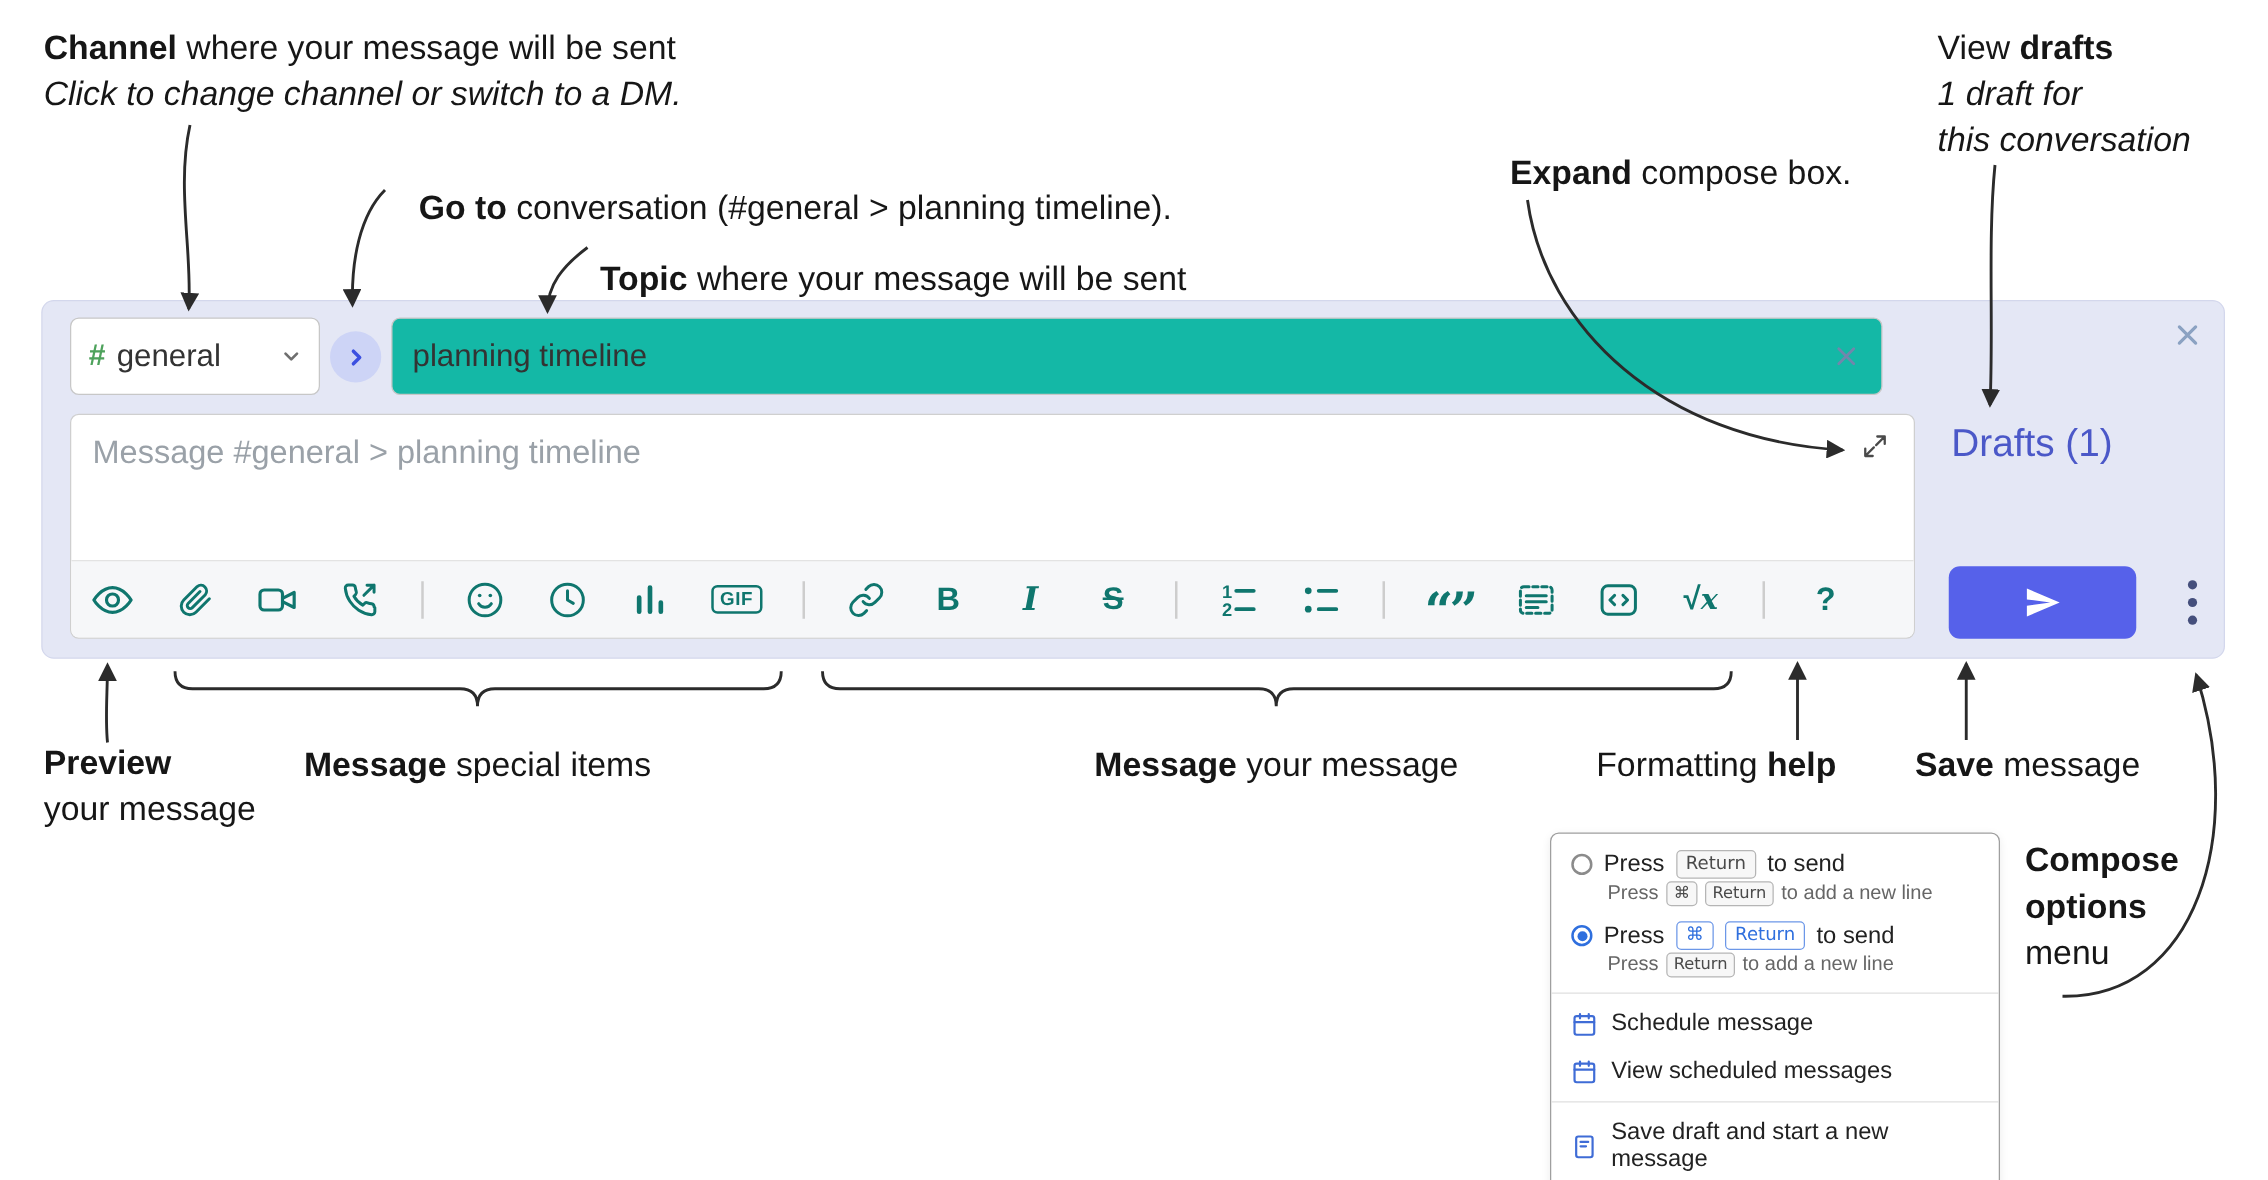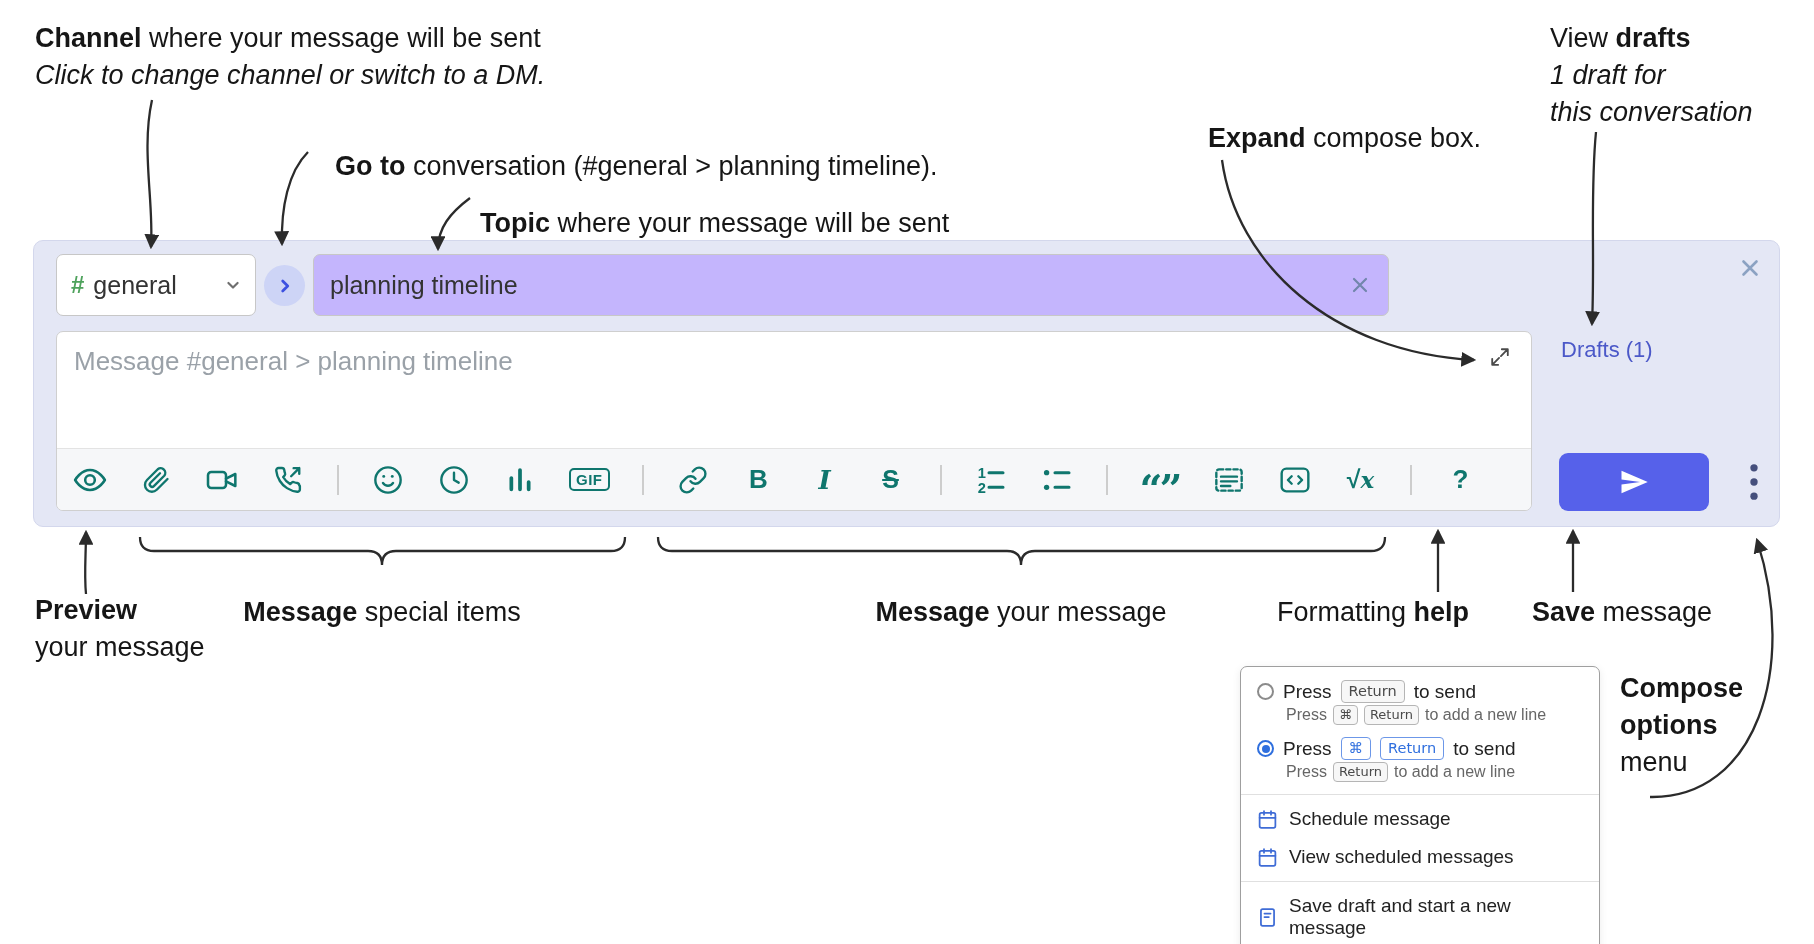--- a/index.html
+++ b/index.html
@@ -21,21 +21,21 @@
   .compose{position:absolute;left:33px;top:240px;width:1747px;height:287px;background:#e4e7f5;
            border:1px solid #d3d7ec;border-radius:10px;box-sizing:border-box;}
   .chan{position:absolute;left:22px;top:13px;width:200px;height:62px;background:#fff;border:1px solid #c7c7c7;
         border-radius:7px;display:flex;align-items:center;gap:9px;padding:0 12px 0 14px;box-sizing:border-box;
         font-size:25px;cursor:pointer;}
   .chan .hash{color:#4ea25c;font-weight:700;font-size:24px;}
   .chan .name{color:#333;}
   .chan .chev{margin-left:auto;color:#6f6f6f;display:flex;}
   .goto{position:absolute;left:230px;top:24px;width:41px;height:41px;border-radius:50%;background:#cdd4f6;
         display:flex;align-items:center;justify-content:center;color:#3c50e0;cursor:pointer;}
-  .topic{position:absolute;left:279px;top:13px;width:1076px;height:62px;background:#c4b5fd;border:1px solid #c7c7c7;
+  .topic{position:absolute;left:279px;top:13px;width:1193px;height:62px;background:#14b8a6;border:1px solid #c7c7c7;
          border-radius:7px;display:flex;align-items:center;padding:12px 16px;box-sizing:border-box;}
   .topic input{flex:1;border:none;outline:none;background:transparent;font-family:inherit;font-size:25px;color:#333;padding:0;}
   .topic .clear{color:#7286ac;display:flex;cursor:pointer;}
   .close-x{position:absolute;right:16px;top:14px;color:#8ba2c2;display:flex;cursor:pointer;}
 
   .msg{position:absolute;left:22px;top:90px;width:1476px;height:180px;background:#fff;border:1px solid #cfcfcf;
        border-radius:7px;box-sizing:border-box;overflow:hidden;}
   .msg textarea{position:absolute;left:0;top:0;width:100%;height:116px;border:none;outline:none;resize:none;
        background:transparent;font-family:inherit;font-size:26px;color:#333;padding:14px 60px 0 17px;box-sizing:border-box;}
   .msg textarea::placeholder{color:#9aa1a8;opacity:1;}
@@ -49,21 +49,21 @@
   .tb-i{font-size:26px;font-style:italic;font-family:"DejaVu Serif",serif;font-weight:600;}
   .tb-s{font-size:25px;font-weight:600;text-decoration:line-through;}
   .tb-gif{border:2.5px solid currentColor;border-radius:5px;font-size:15px;font-weight:700;padding:2px 5px;
           line-height:1;letter-spacing:.5px;}
   .tb-quote{font-family:"DejaVu Serif",serif;font-weight:700;font-size:40px;letter-spacing:-3px;line-height:10px;
           position:relative;top:9px;}
   .tb-math{font-size:25px;font-weight:600;display:flex;align-items:baseline;}
   .tb-math i{font-family:"DejaVu Serif",serif;font-size:23px;}
   .tb-help{font-size:26px;font-weight:600;}
 
-  .drafts{position:absolute;left:1527px;top:96px;font-size:22px;color:#4b58c8;cursor:pointer;}
+  .drafts{position:absolute;left:1527px;top:96px;font-size:31px;color:#4b58c8;cursor:pointer;}
   .send{position:absolute;left:1525px;top:212px;width:150px;height:58px;background:#5661ea;border-radius:9px;
         display:flex;align-items:center;justify-content:center;cursor:pointer;border:none;}
   .dots{position:absolute;left:1698px;top:214px;width:44px;height:54px;display:flex;align-items:center;
         justify-content:center;color:#454f7c;cursor:pointer;}
 
   
   .popup{position:absolute;left:1240px;top:666px;width:360px;background:#fff;border:1.5px solid #9f9f9f;
          border-radius:7px;box-sizing:border-box;padding:8px 0 6px;box-shadow:0 2px 8px rgba(0,0,0,.08);z-index:10;}
   .pop-opt{display:flex;align-items:center;gap:9px;padding:5px 16px 2px;font-size:19px;color:#222;cursor:pointer;}
   .pop-sub{display:flex;align-items:center;gap:6px;padding:0 16px 7px 45px;font-size:16px;color:#666;}

